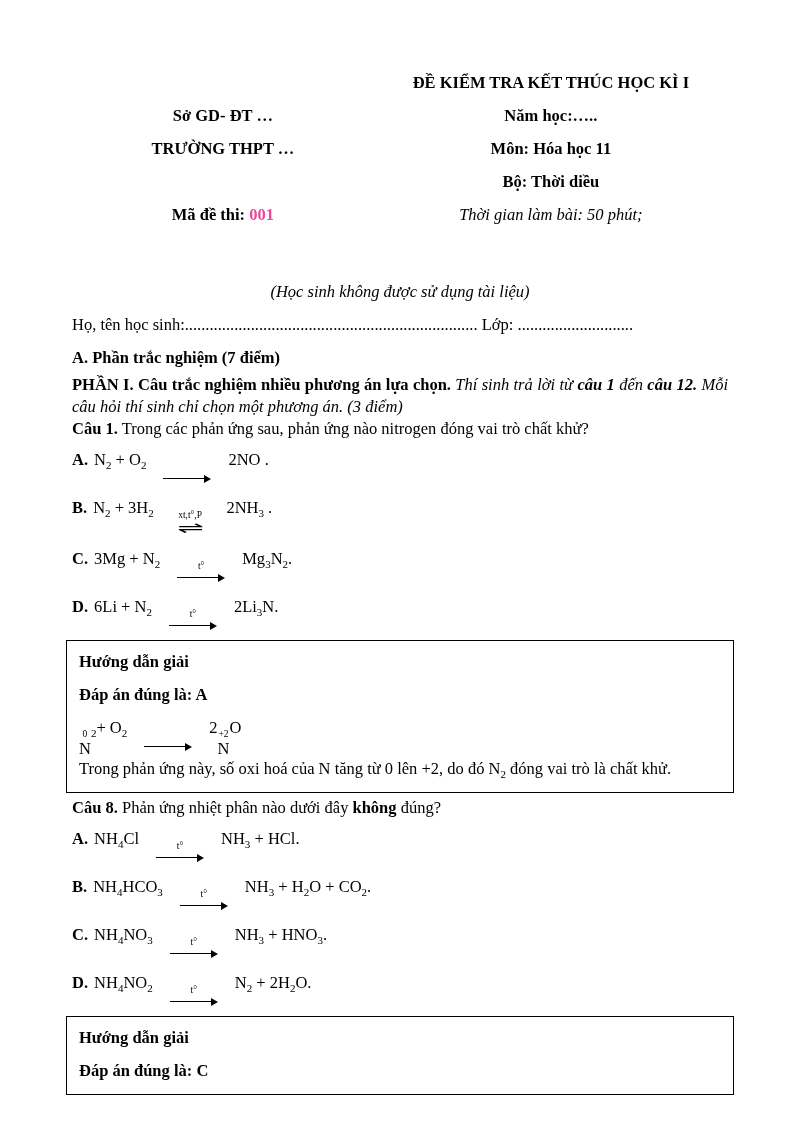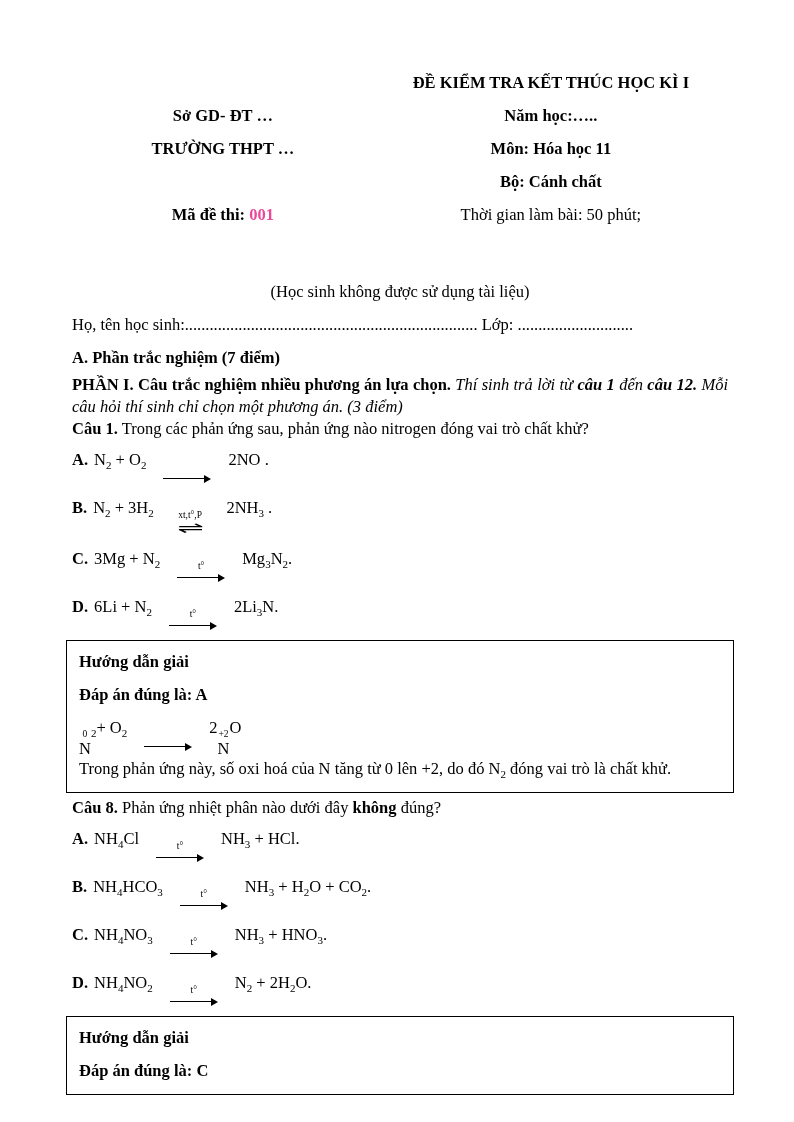--- a/index.html
+++ b/index.html
@@ -1,20 +1,20 @@
 <!DOCTYPE html>
 <html><head>
 <meta charset="utf-8">
 <style>
   html,body{margin:0;padding:0;}
   body{width:794px;height:1122px;background:#ffffff;overflow:hidden;
        font-family:"Liberation Serif","DejaVu Serif",serif;font-size:16.5px;color:#000;}
   .page{padding:66px 66px 0 72px;}
   b,.bold{font-weight:bold;}
-  .italic{}
+  .italic{font-style:italic;}
   .red{color:#ec4899;}
   .center{text-align:center;margin-top:44px;}
   .justify{text-align:justify;}
   .line{line-height:33px;}
   .para{line-height:22px;}
   .header{display:flex;align-items:flex-end;}
   .header-left{width:46%;text-align:center;}
   .header-right{width:54%;text-align:center;}
   .spacer{height:33px;}
   .option{line-height:33px;padding:3px 0;}
@@ -43,21 +43,21 @@
     <div class="header-left">
       <div class="line bold">Sở GD- ĐT …</div>
       <div class="line bold">TRƯỜNG THPT …</div>
       <div class="spacer"></div>
       <div class="line bold"><span>Mã đề thi: </span><span class="red">001</span></div>
     </div>
     <div class="header-right">
       <div class="line bold">ĐỀ KIỂM TRA KẾT THÚC HỌC KÌ I</div>
       <div class="line bold">Năm học:…..</div>
       <div class="line bold">Môn: Hóa học 11</div>
-      <div class="line bold">Bộ: Cánh chất</div>
+      <div class="line bold">Bộ: Thời diều</div>
       <div class="line italic">Thời gian làm bài: 50 phút;</div>
     </div>
   </div>
 
   <div class="line center italic">(Học sinh không được sử dụng tài liệu)</div>
 
   <div class="line">Họ, tên học sinh:....................................................................... Lớp: ............................</div>
 
   <div class="line bold">A. Phần trắc nghiệm (7 điểm)</div>
 

